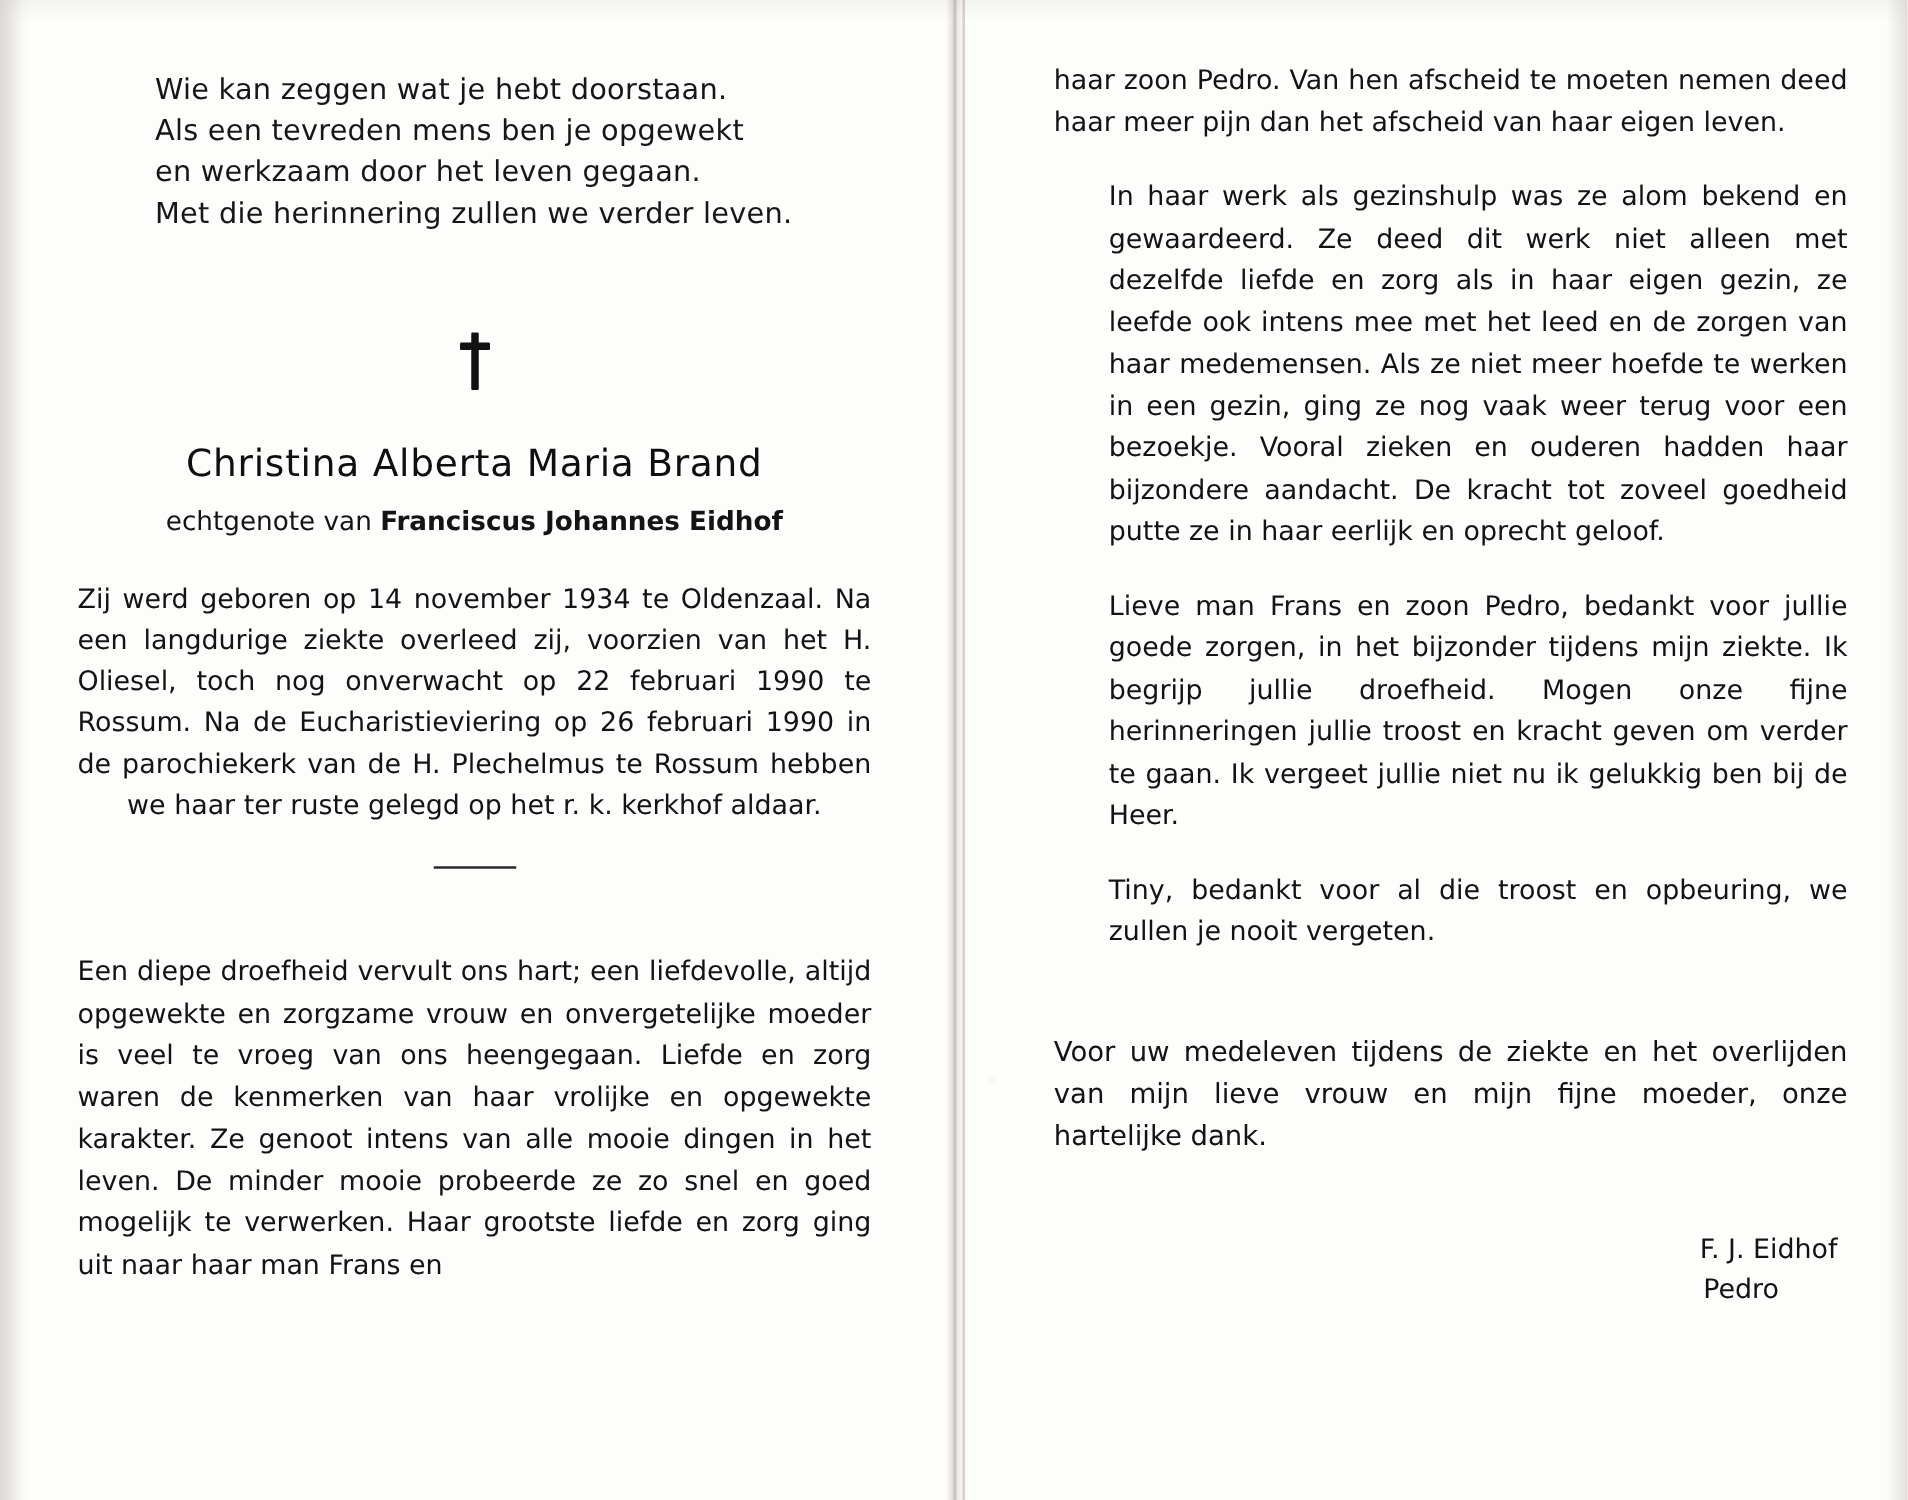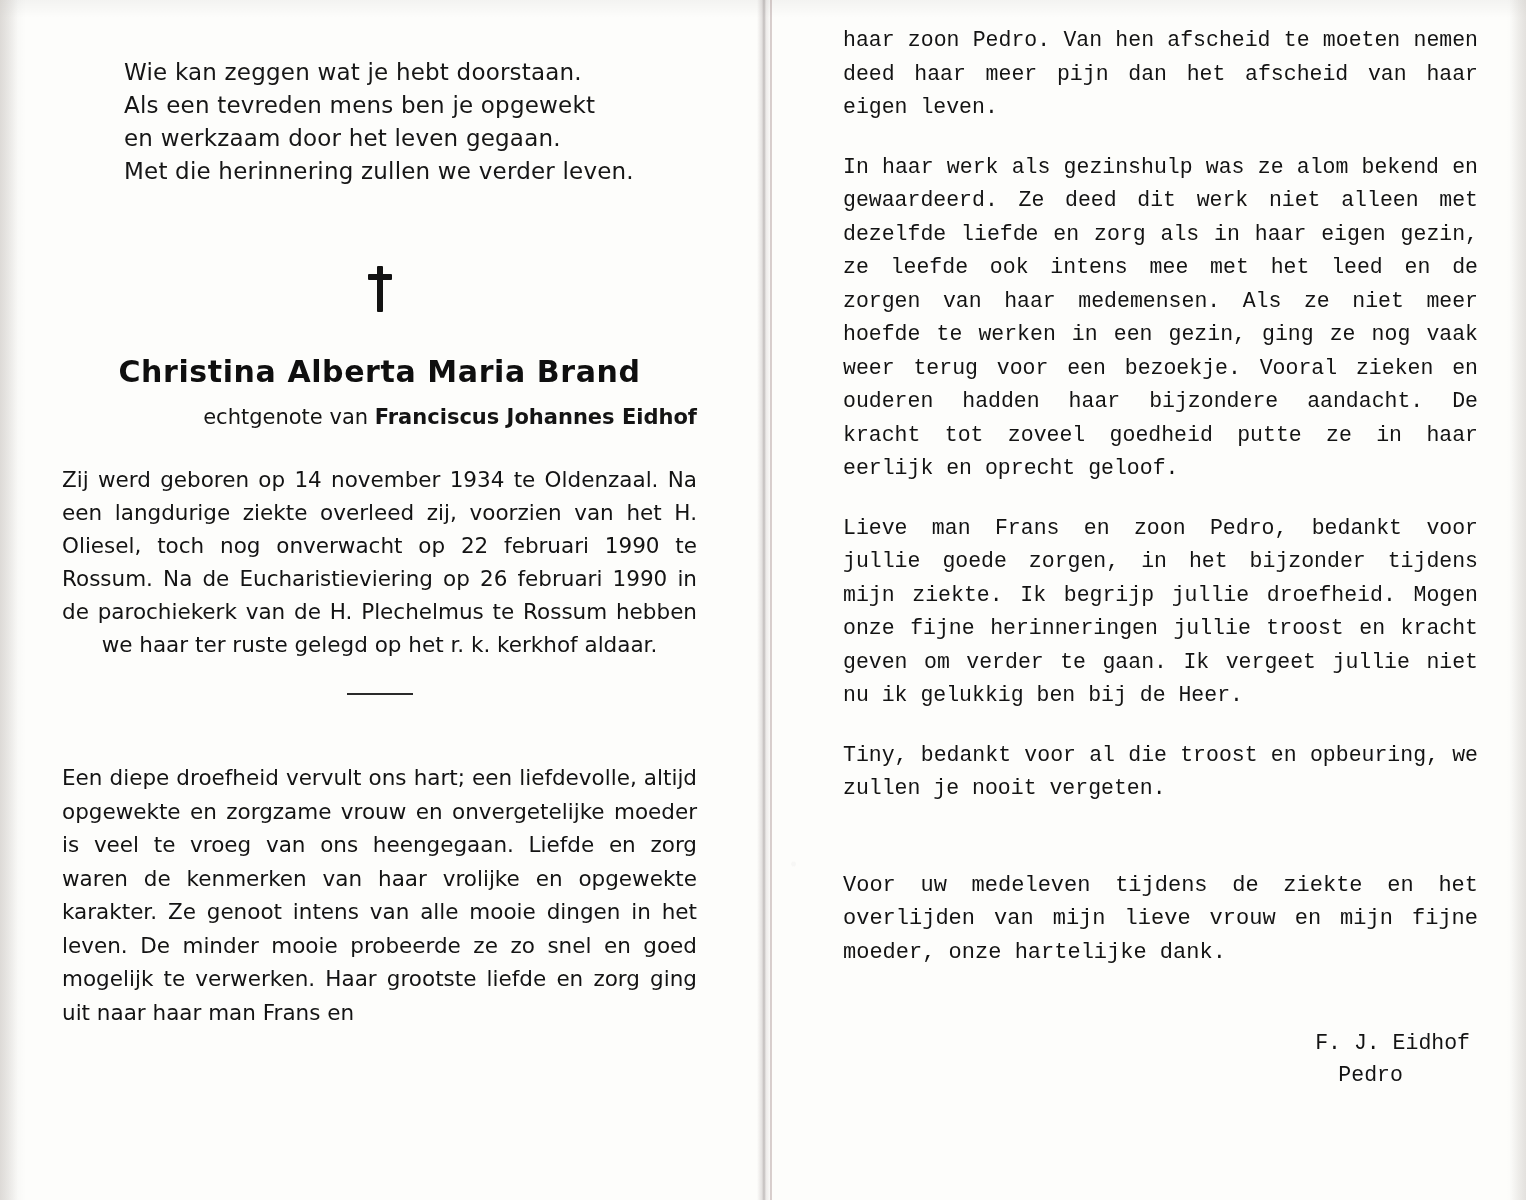--- a/index.html
+++ b/index.html
@@ -73,22 +73,21 @@
     box-sizing: border-box;
   }
   .page-left {
     left: 0;
     width: 757px;
     padding: 40px 60px 0 62px;
   }
   .page-right {
     left: 771px;
     width: 755px;
-    padding: 18px 48px 0 72px;
-    font-family: Liberation Mono, monospace;
+    padding: 42px 48px 0 72px;
   }
 
   .verse {
     margin: 16px 0 0 62px;
     font-size: 23px;
     line-height: 33px;
     letter-spacing: 0.2px;
     color: #161616;
   }
   .verse div { white-space: nowrap; }
@@ -126,27 +125,27 @@
   .dedication {
     text-align: center;
     font-size: 22.5px;
     margin-top: 24px;
     letter-spacing: 0.3px;
     color: #171717;
   }
   .deceased-name {
     text-align: center;
     font-size: 30px;
-    font-weight: bold;
+    font-weight: normal;
     letter-spacing: 0.6px;
     margin-top: 32px;
     color: #0f0f0f;
   }
   .spouse-line {
-    text-align: right;
+    text-align: center;
     font-size: 21px;
     margin-top: 16px;
     color: #141414;
   }
   .spouse-line .sp-name { font-weight: bold; }
 
   .bio {
     margin-top: 34px;
     font-size: 21.5px;
     line-height: 33px;
@@ -166,21 +165,21 @@
     font-size: 21.5px;
     line-height: 33.5px;
     text-align: justify;
     color: #131313;
     margin: 0;
   }
   .left-para {
     margin-top: 66px;
   }
 
-  .page-right .para + .para { margin-top: 26px; }
+  .page-right .para + .para { margin-top: 26px; margin-left: 44px; }
   .page-right .para.first { margin-top: 6px; }
 
   .closing {
     margin-top: 63px;
     font-size: 22px;
     line-height: 33.5px;
     text-align: justify;
     color: #131313;
   }
   .signature {

